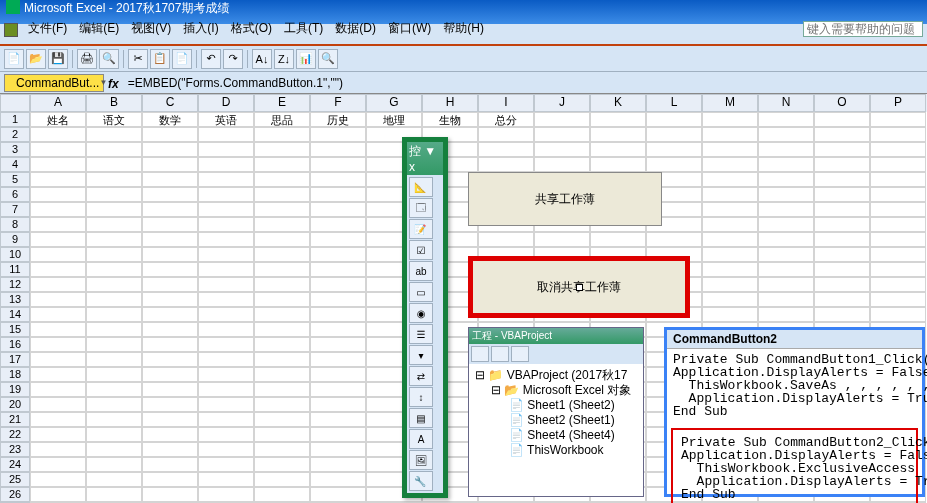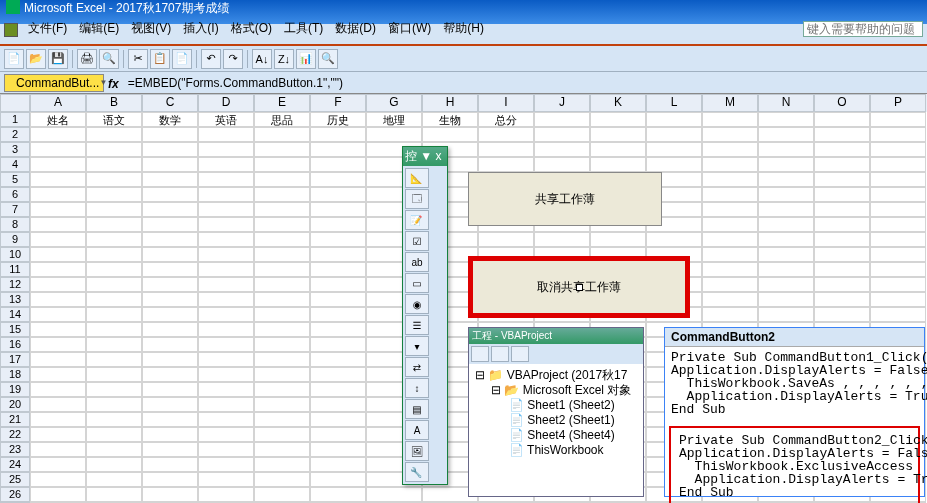--- a/index.html
+++ b/index.html
@@ -19,37 +19,37 @@
 .fxarea{display:flex;align-items:flex-end;margin-left:4px;gap:6px}
 .fxicon{font-style:italic;font-weight:bold}
 .finput{width:600px;height:16px;border:none;padding:1px 3px;background:transparent}
 .sheet{position:relative}
 .colhead{display:flex;height:18px;background:#e8eef7}
 .rowhead{width:30px;text-align:center;border:1px solid #c0c8d0;background:#e8eef7;cursor:pointer}
 .ch{width:56px;text-align:center;border:1px solid #c0c8d0;background:#e8eef7;cursor:pointer}
 .row{display:flex;height:15px}
 .rh{width:30px;text-align:center;border:1px solid #c0c8d0;background:#e8eef7;font-size:11px}
 .cell{width:56px;border:1px solid #d4d4d4;font-size:11px;text-align:center;overflow:hidden;white-space:nowrap}
-.controls-tb{position:absolute;left:402px;top:146px;width:46px;background:#d6e5f5;border:1px solid #15803d;box-shadow:2px 2px 4px rgba(0,0,0,.3)}
+.controls-tb{position:absolute;left:402px;top:137px;width:46px;background:#d6e5f5;border:5px solid #15803d;box-shadow:2px 2px 4px rgba(0,0,0,.3)}
 .controls-tb .th{background:linear-gradient(#5a8,#396);color:#fff;font-size:10px;padding:1px 2px;display:flex;justify-content:space-between;cursor:move}
 .controls-tb .tbody{padding:2px;display:flex;flex-wrap:wrap;gap:1px}
 .controls-tb .cb{width:24px;height:20px;background:#e8f0fa;border:1px solid #a0b0c0;display:flex;align-items:center;justify-content:center;font-size:10px;cursor:pointer}
 .btn1{position:absolute;left:468px;top:172px;width:194px;height:54px;background:#ece9d8;border:1px solid #888;display:flex;align-items:center;justify-content:center;cursor:pointer}
 .btn2{position:absolute;left:468px;top:256px;width:222px;height:62px;background:#ece9d8;border:5px solid #d00;display:flex;align-items:center;justify-content:center;cursor:pointer}
 .btn2::before,.btn2::after{content:"";position:absolute;width:5px;height:5px;background:#fff;border:1px solid #000}
 .pe{position:absolute;left:468px;top:327px;width:176px;height:170px;background:#fff;border:1px solid #668}
 .pe .pt{background:linear-gradient(#6a9,#396);color:#fff;font-size:10px;padding:1px 3px}
 .pe .ptb{background:#d6e5f5;padding:2px;display:flex;gap:2px}
 .pe .ptb .pb{width:18px;height:16px;background:#e8f0fa;border:1px solid #a0b0c0}
 .pe .tree{padding:4px;font-size:11px;line-height:15px}
 .pe .tree .tn{padding-left:12px;cursor:pointer}
 .pe .tree .tn.l1{padding-left:2px}
 .pe .tree .tn.l2{padding-left:18px}
 .pe .tree .tn.l3{padding-left:36px}
-.code{position:absolute;left:664px;top:327px;width:261px;height:170px;background:#fff;border:1px solid #3b82f6}
+.code{position:absolute;left:664px;top:327px;width:261px;height:170px;background:#fff;border:3px solid #3b82f6}
 .code .ct{background:#d6e5f5;padding:2px 6px;border-bottom:1px solid #aaa;font-weight:bold}
 .code pre{font-family:"Courier New",monospace;font-size:13px;padding:4px 6px;line-height:13px;white-space:pre}
 .code .hl{border:2px solid #d00;margin:6px 4px;padding:2px}
 </style>
 </head>
 <body>
 
 <div class="titlebar">
   <span class="icon"></span>
   <span>Microsoft Excel - 2017秋1707期考成绩</span>

